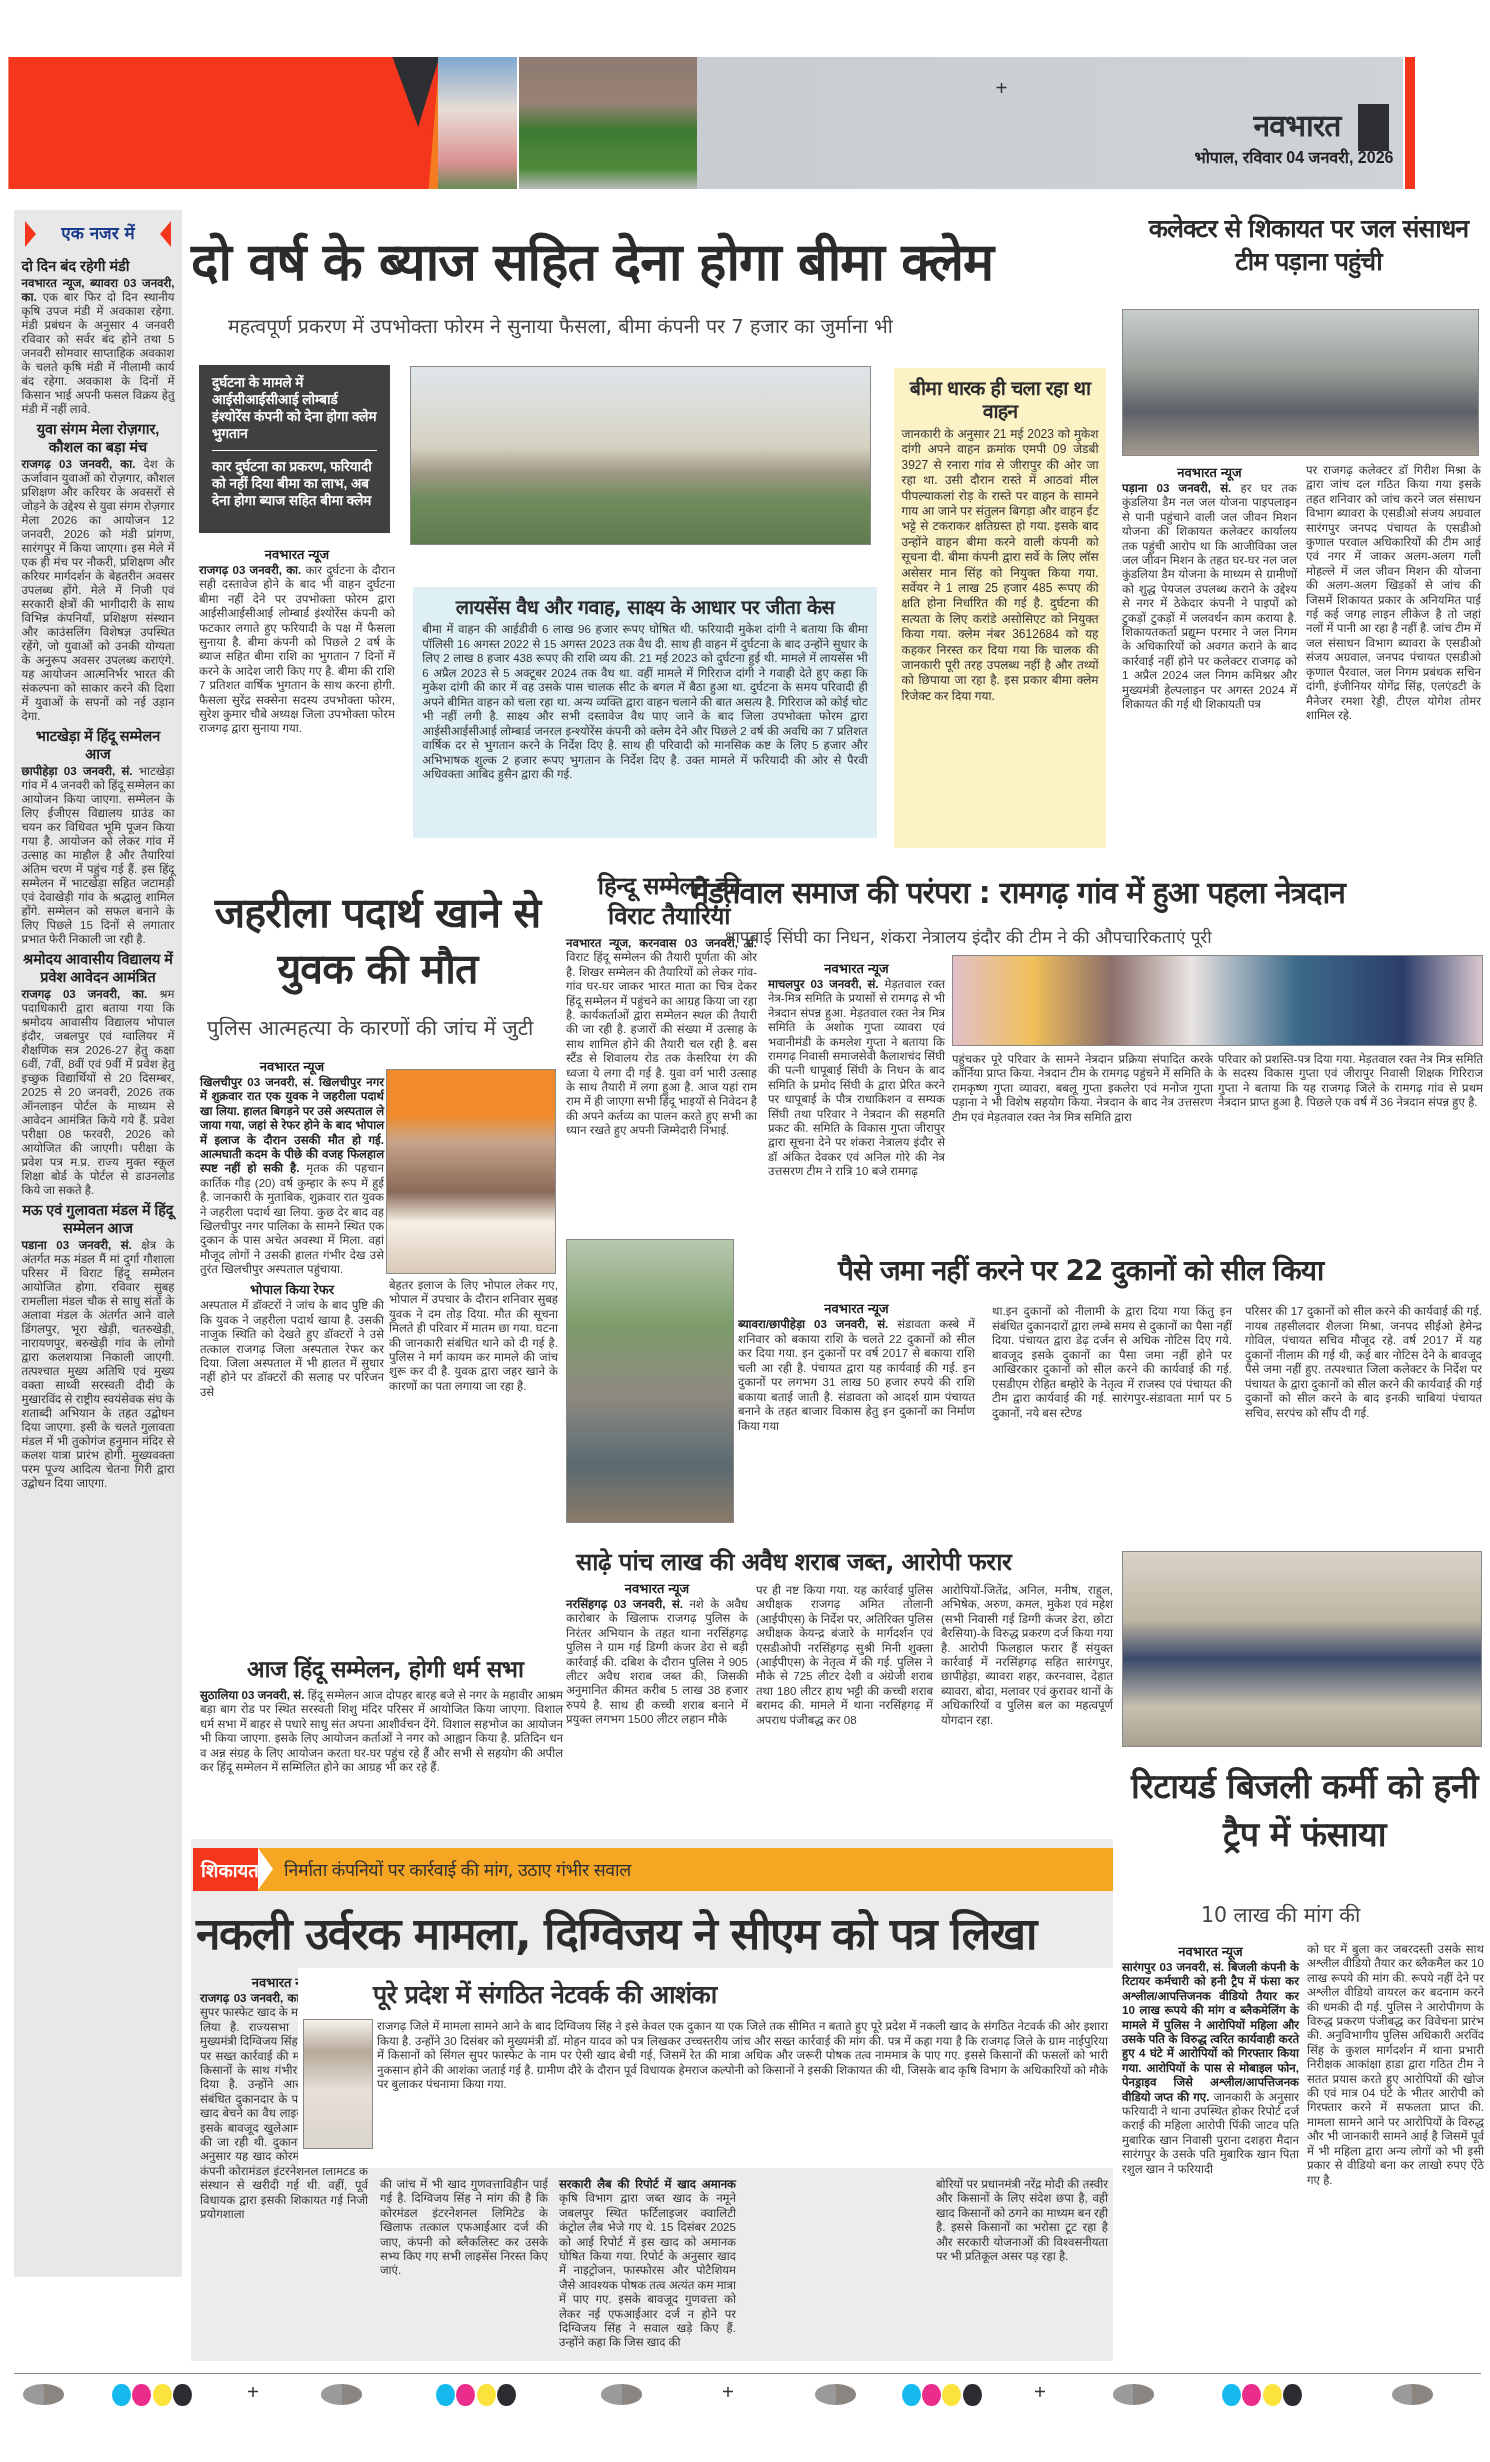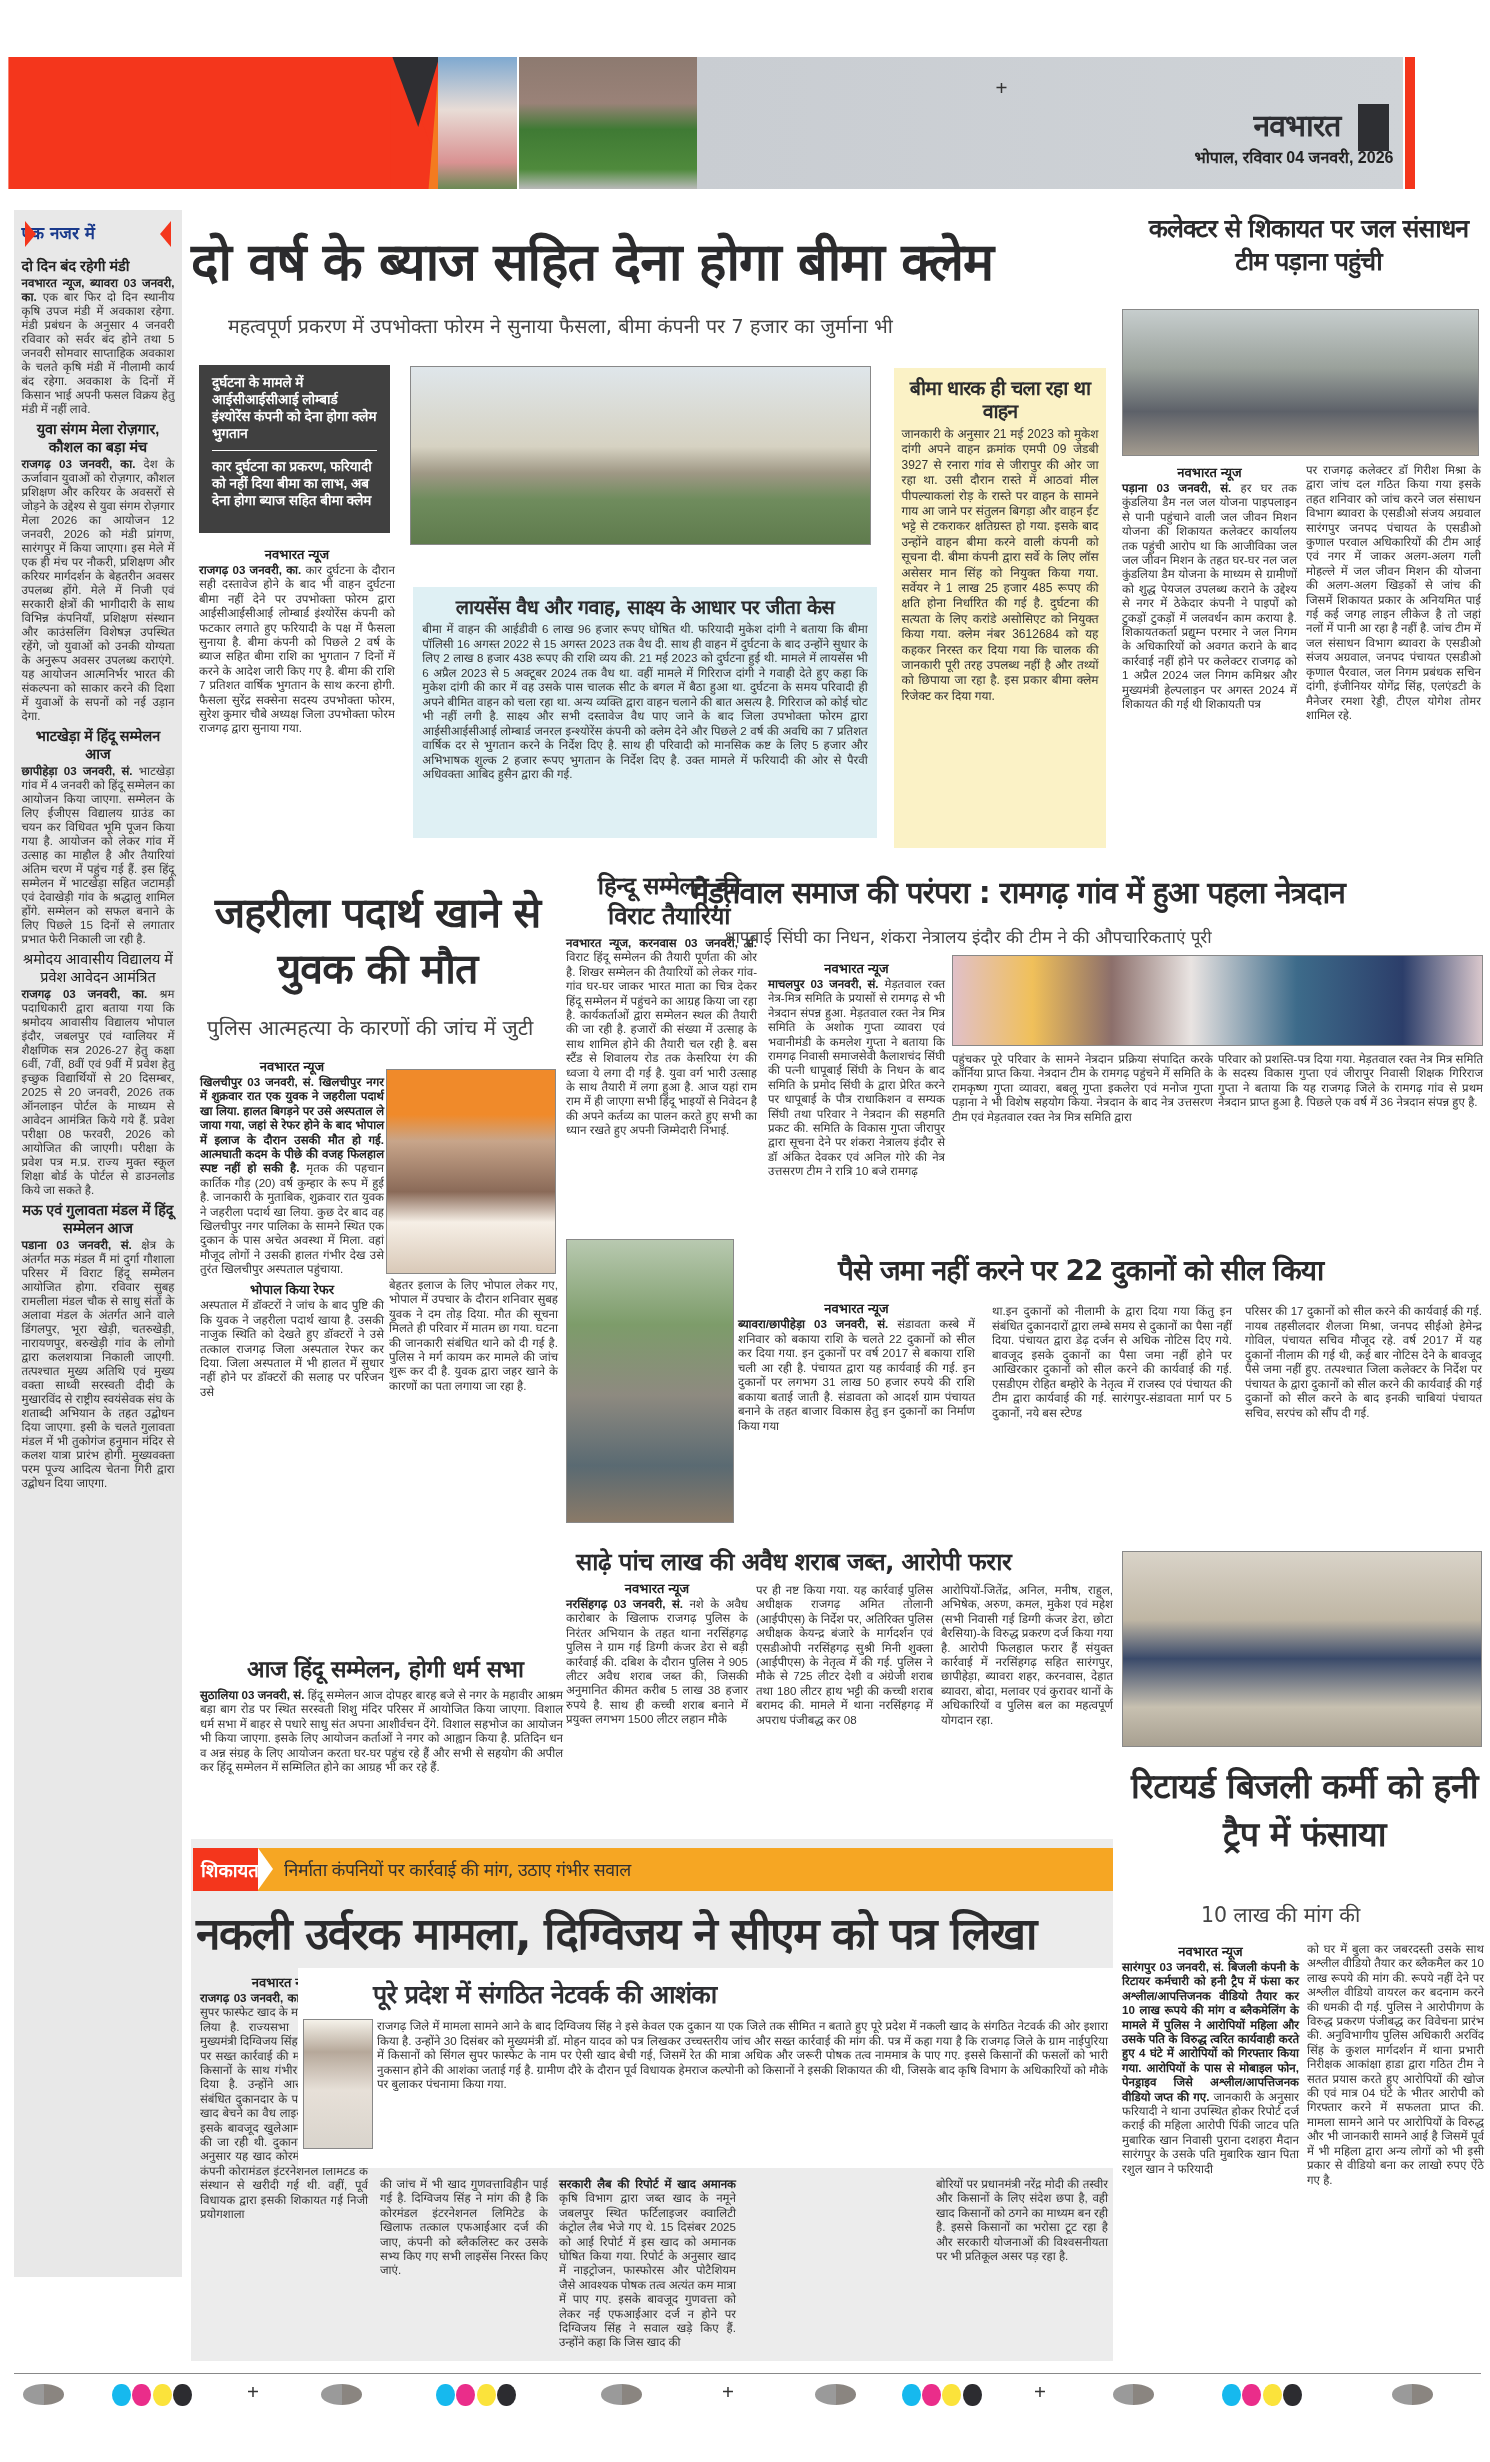--- a/index.html
+++ b/index.html
@@ -24,39 +24,39 @@
   <div class="abs" style="left:511px;top:0;width:186px;height:132px;background:linear-gradient(180deg,#8d7a70 0%,#9a8278 35%,#3f7a34 55%,#4f8a3c 85%,#b9b9b9 100%)"></div>
   <div class="abs" style="left:689px;top:0;width:706px;height:132px;background:linear-gradient(90deg,#c9cdd2,#cfd3d7)"></div>
   <div class="abs" style="left:987px;top:18.6px;font-size:20.5px;color:#333">+</div>
   <div class="abs hd" style="left:1245px;top:47px;font-size:30px;color:#2e2f33">नवभारत</div>
   <div class="abs" style="left:1350px;top:47px;width:31px;height:47px;background:#2e2f33"></div>
   <div class="abs" style="left:1186px;top:89px;font-size:16px;font-weight:bold;color:#222">भोपाल, रविवार 04 जनवरी, 2026</div>
   <div class="abs" style="left:1397px;top:0;width:9.3px;height:132px;background:#f4361c"></div>
 </div>
 
 <div class="abs" style="left:14px;top:210px;width:168px;height:2067px;background:#e8e8e8;padding:5.6px 7.5px;">
-  <div style="position:relative;text-align:left;height:37px;">
+  <div style="position:relative;text-align:center;height:37px;">
     <span class="abs" style="left:3.7px;top:5.6px;width:0;height:0;border-top:13px solid transparent;border-bottom:13px solid transparent;border-left:11.2px solid #f4361c"></span>
     <span style="font-family:'DejaVu Sans',sans-serif;font-weight:bold;color:#1a3a8c;font-size:17px;line-height:34px">एक नजर में</span>
     <span class="abs" style="right:3.7px;top:5.6px;width:0;height:0;border-top:13px solid transparent;border-bottom:13px solid transparent;border-right:11.2px solid #f4361c"></span>
   </div>
   <div style="margin-top:5.6px">
     <div style="font-weight:bold;font-size:14.4px;line-height:17.7px">दो दिन बंद रहेगी मंडी</div>
     <div class="body-txt" style="font-size:11.6px;line-height:14px"><b>नवभारत न्यूज, ब्यावरा 03 जनवरी, का.</b> <span>एक बार फिर दो दिन स्थानीय कृषि उपज मंडी में अवकाश रहेगा. मंडी प्रबंधन के अनुसार 4 जनवरी रविवार को सर्वर बंद होने तथा 5 जनवरी सोमवार साप्ताहिक अवकाश के चलते कृषि मंडी में नीलामी कार्य बंद रहेगा. अवकाश के दिनों में किसान भाई अपनी फसल विक्रय हेतु मंडी में नहीं लावे.</span></div>
   </div>
   <div style="margin-top:5.6px">
     <div style="font-weight:bold;font-size:14.4px;text-align:center;line-height:17.7px">युवा संगम मेला रोज़गार, कौशल का बड़ा मंच</div>
     <div class="body-txt" style="font-size:11.6px;line-height:14px"><b>राजगढ़ 03 जनवरी, का.</b> <span>देश के ऊर्जावान युवाओं को रोज़गार, कौशल प्रशिक्षण और करियर के अवसरों से जोड़ने के उद्देश्य से युवा संगम रोज़गार मेला 2026 का आयोजन 12 जनवरी, 2026 को मंडी प्रांगण, सारंगपुर में किया जाएगा। इस मेले में एक ही मंच पर नौकरी, प्रशिक्षण और करियर मार्गदर्शन के बेहतरीन अवसर उपलब्ध होंगे. मेले में निजी एवं सरकारी क्षेत्रों की भागीदारी के साथ विभिन्न कंपनियाँ, प्रशिक्षण संस्थान और काउंसलिंग विशेषज्ञ उपस्थित रहेंगे, जो युवाओं को उनकी योग्यता के अनुरूप अवसर उपलब्ध कराएंगे. यह आयोजन आत्मनिर्भर भारत की संकल्पना को साकार करने की दिशा में युवाओं के सपनों को नई उड़ान देगा.</span></div>
   </div>
   <div style="margin-top:5.6px">
     <div style="font-weight:bold;font-size:14.4px;text-align:center;line-height:17.7px">भाटखेड़ा में हिंदू सम्मेलन आज</div>
     <div class="body-txt" style="font-size:11.6px;line-height:14px"><b>छापीहेड़ा 03 जनवरी, सं.</b> <span>भाटखेड़ा गांव में 4 जनवरी को हिंदू सम्मेलन का आयोजन किया जाएगा. सम्मेलन के लिए ईजीएस विद्यालय ग्राउंड का चयन कर विधिवत भूमि पूजन किया गया है. आयोजन को लेकर गांव में उत्साह का माहौल है और तैयारियां अंतिम चरण में पहुंच गई हैं. इस हिंदू सम्मेलन में भाटखेड़ा सहित जटामड़ी एवं देवाखेड़ी गांव के श्रद्धालु शामिल होंगे. सम्मेलन को सफल बनाने के लिए पिछले 15 दिनों से लगातार प्रभात फेरी निकाली जा रही है.</span></div>
   </div>
   <div style="margin-top:5.6px">
-    <div style="font-weight:normal;font-size:14.4px;text-align:center;line-height:17.7px">श्रमोदय आवासीय विद्यालय में प्रवेश आवेदन आमंत्रित</div>
+    <div style="font-weight:bold;font-size:14.4px;text-align:center;line-height:17.7px">श्रमोदय आवासीय विद्यालय में प्रवेश आवेदन आमंत्रित</div>
     <div class="body-txt" style="font-size:11.6px;line-height:14px"><b>राजगढ़ 03 जनवरी, का.</b> <span>श्रम पदाधिकारी द्वारा बताया गया कि श्रमोदय आवासीय विद्यालय भोपाल इंदौर, जबलपुर एवं ग्वालियर में शैक्षणिक सत्र 2026-27 हेतु कक्षा 6वीं, 7वीं, 8वीं एवं 9वीं में प्रवेश हेतु इच्छुक विद्यार्थियों से 20 दिसम्बर, 2025 से 20 जनवरी, 2026 तक ऑनलाइन पोर्टल के माध्यम से आवेदन आमंत्रित किये गये हैं. प्रवेश परीक्षा 08 फरवरी, 2026 को आयोजित की जाएगी। परीक्षा के प्रवेश पत्र म.प्र. राज्य मुक्त स्कूल शिक्षा बोर्ड के पोर्टल से डाउनलोड किये जा सकते है.</span></div>
   </div>
   <div style="margin-top:5.6px">
     <div style="font-weight:bold;font-size:14.4px;text-align:center;line-height:17.7px">मऊ एवं गुलावता मंडल में हिंदू सम्मेलन आज</div>
     <div class="body-txt" style="font-size:11.6px;line-height:14px"><b>पडाना 03 जनवरी, सं.</b> <span>क्षेत्र के अंतर्गत मऊ मंडल मैं मां दुर्गा गौशाला परिसर में विराट हिंदू सम्मेलन आयोजित होगा. रविवार सुबह रामलीला मंडल चौक से साधु संतों के अलावा मंडल के अंतर्गत आने वाले डिंगलपुर, भूरा खेड़ी, चतरुखेड़ी, नारायणपुर, बरुखेड़ी गांव के लोगो द्वारा कलशयात्रा निकाली जाएगी. तत्पश्चात मुख्य अतिथि एवं मुख्य वक्ता साध्वी सरस्वती दीदी के मुखारविंद से राष्ट्रीय स्वयंसेवक संघ के शताब्दी अभियान के तहत उद्बोधन दिया जाएगा. इसी के चलते गुलावता मंडल में भी तुकोगंज हनुमान मंदिर से कलश यात्रा प्रारंभ होगी. मुख्यवक्ता परम पूज्य आदित्य चेतना गिरी द्वारा उद्बोधन दिया जाएगा.</span></div>
   </div>
 </div>
 
 <div class="abs hd" style="left:191px;top:224px;font-size:52px;white-space:nowrap">दो वर्ष के ब्याज सहित देना होगा बीमा क्लेम</div>
 <div class="abs sub" style="left:228px;top:312px;font-size:19.6px;white-space:nowrap">महत्वपूर्ण प्रकरण में उपभोक्ता फोरम ने सुनाया फैसला, बीमा कंपनी पर 7 हजार का जुर्माना भी</div>

